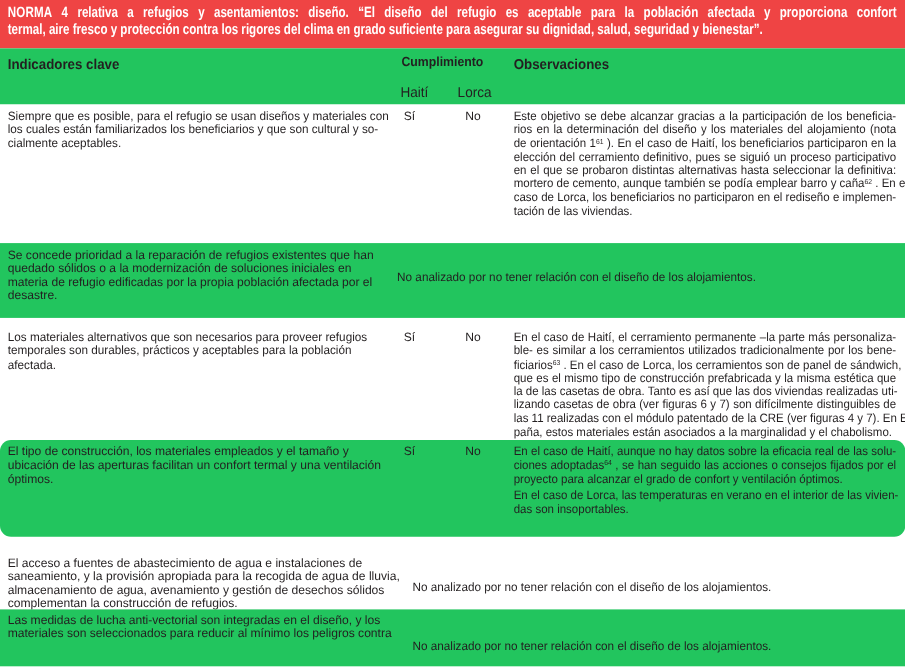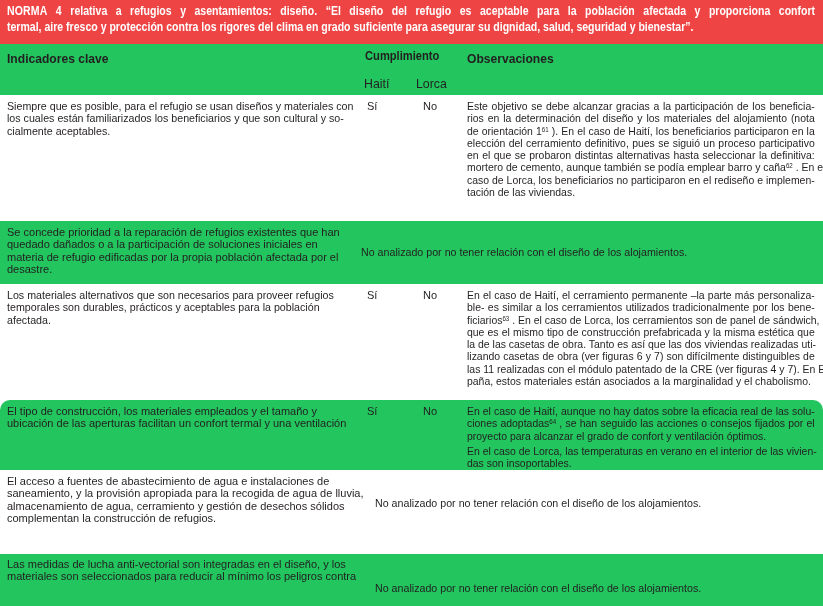--- a/index.html
+++ b/index.html
@@ -68,28 +68,28 @@
     <div class="ln j">en el que se probaron distintas alternativas hasta seleccionar la definitiva:</div>
     <div class="ln j"><span>mortero de cemento, aunque también se podía emplear barro y caña</span><sup>62</sup><span> . En el</span></div>
     <div class="ln j">caso de Lorca, los beneficiarios no participaron en el rediseño e implemen-</div>
     <div class="ln">tación de las viviendas.</div>
   </div>
 </div>
 
 <div class="band gray" style="top:221px;height:68px;">
   <div class="sc ind" style="top:5px;transform:scaleX(1);width:350px;">
     <div class="ln">Se concede prioridad a la reparación de refugios existentes que han</div>
-    <div class="ln">quedado dañados o a la participación de soluciones iniciales en</div>
+    <div class="ln">quedado sólidos o a la modernización de soluciones iniciales en</div>
     <div class="ln">materia de refugio edificadas por la propia población afectada por el</div>
     <div class="ln">desastre.</div>
   </div>
   <div class="sc note" style="left:361px;top:25px;">No analizado por no tener relación con el diseño de los alojamientos.</div>
 </div>
 
-<div class="band white" style="top:284px;height:134px;text-decoration:underline;">
+<div class="band white" style="top:296px;height:134px;text-decoration:underline;">
   <div class="sc ind" style="top:5px;">
     <div class="ln">Los materiales alternativos que son necesarios para proveer refugios</div>
     <div class="ln">temporales son durables, prácticos y aceptables para la población</div>
     <div class="ln">afectada.</div>
   </div>
   <div class="sc yn" style="left:367px;top:5px;">Sí</div>
   <div class="sc yn" style="left:423px;top:5px;">No</div>
   <div class="sc obs" style="top:5px;">
     <div class="ln j">En el caso de Haití, el cerramiento permanente –la parte más personaliza-</div>
     <div class="ln j">ble- es similar a los cerramientos utilizados tradicionalmente por los bene-</div>
@@ -99,38 +99,39 @@
     <div class="ln j">lizando casetas de obra (ver figuras 6 y 7) son difícilmente distinguibles de</div>
     <div class="ln j">las 11 realizadas con el módulo patentado de la CRE (ver figuras 4 y 7). En Es-</div>
     <div class="ln">paña, estos materiales están asociados a la marginalidad y el chabolismo.</div>
   </div>
 </div>
 
 <div class="band gray" style="top:400px;height:88px;border-radius:10px;">
   <div class="sc ind" style="top:5px;transform:scaleX(1);width:350px;">
     <div class="ln">El tipo de construcción, los materiales empleados y el tamaño y</div>
     <div class="ln">ubicación de las aperturas facilitan un confort termal y una ventilación</div>
+    <div class="ln">óptimos.</div>
   </div>
   <div class="sc yn" style="left:367px;top:5px;">Sí</div>
   <div class="sc yn" style="left:423px;top:5px;">No</div>
   <div class="sc obs" style="top:5px;">
     <div class="ln j">En el caso de Haití, aunque no hay datos sobre la eficacia real de las solu-</div>
     <div class="ln j"><span>ciones adoptadas</span><sup>64</sup><span> , se han seguido las acciones o consejos fijados por el</span></div>
     <div class="ln">proyecto para alcanzar el grado de confort y ventilación óptimos.</div>
     <div class="pgap"></div>
     <div class="ln j">En el caso de Lorca, las temperaturas en verano en el interior de las vivien-</div>
     <div class="ln">das son insoportables.</div>
   </div>
 </div>
 
-<div class="band white" style="top:470px;height:66px;">
+<div class="band white" style="top:501px;height:66px;">
   <div class="sc ind" style="top:5px;transform:scaleX(1);width:350px;">
     <div class="ln">El acceso a fuentes de abastecimiento de agua e instalaciones de</div>
     <div class="ln">saneamiento, y la provisión apropiada para la recogida de agua de lluvia,</div>
-    <div class="ln">almacenamiento de agua, cerramiento y gestión de desechos sólidos</div>
+    <div class="ln">almacenamiento de agua, avenamiento y gestión de desechos sólidos</div>
     <div class="ln">complementan la construcción de refugios.</div>
   </div>
   <div class="sc note" style="left:375px;top:27px;">No analizado por no tener relación con el diseño de los alojamientos.</div>
 </div>
 
 <div class="band gray" style="top:554px;height:52px;">
   <div class="sc ind" style="top:4px;transform:scaleX(1);width:350px;">
     <div class="ln">Las medidas de lucha anti-vectorial son integradas en el diseño, y los</div>
     <div class="ln">materiales son seleccionados para reducir al mínimo los peligros contra</div>
   </div>

